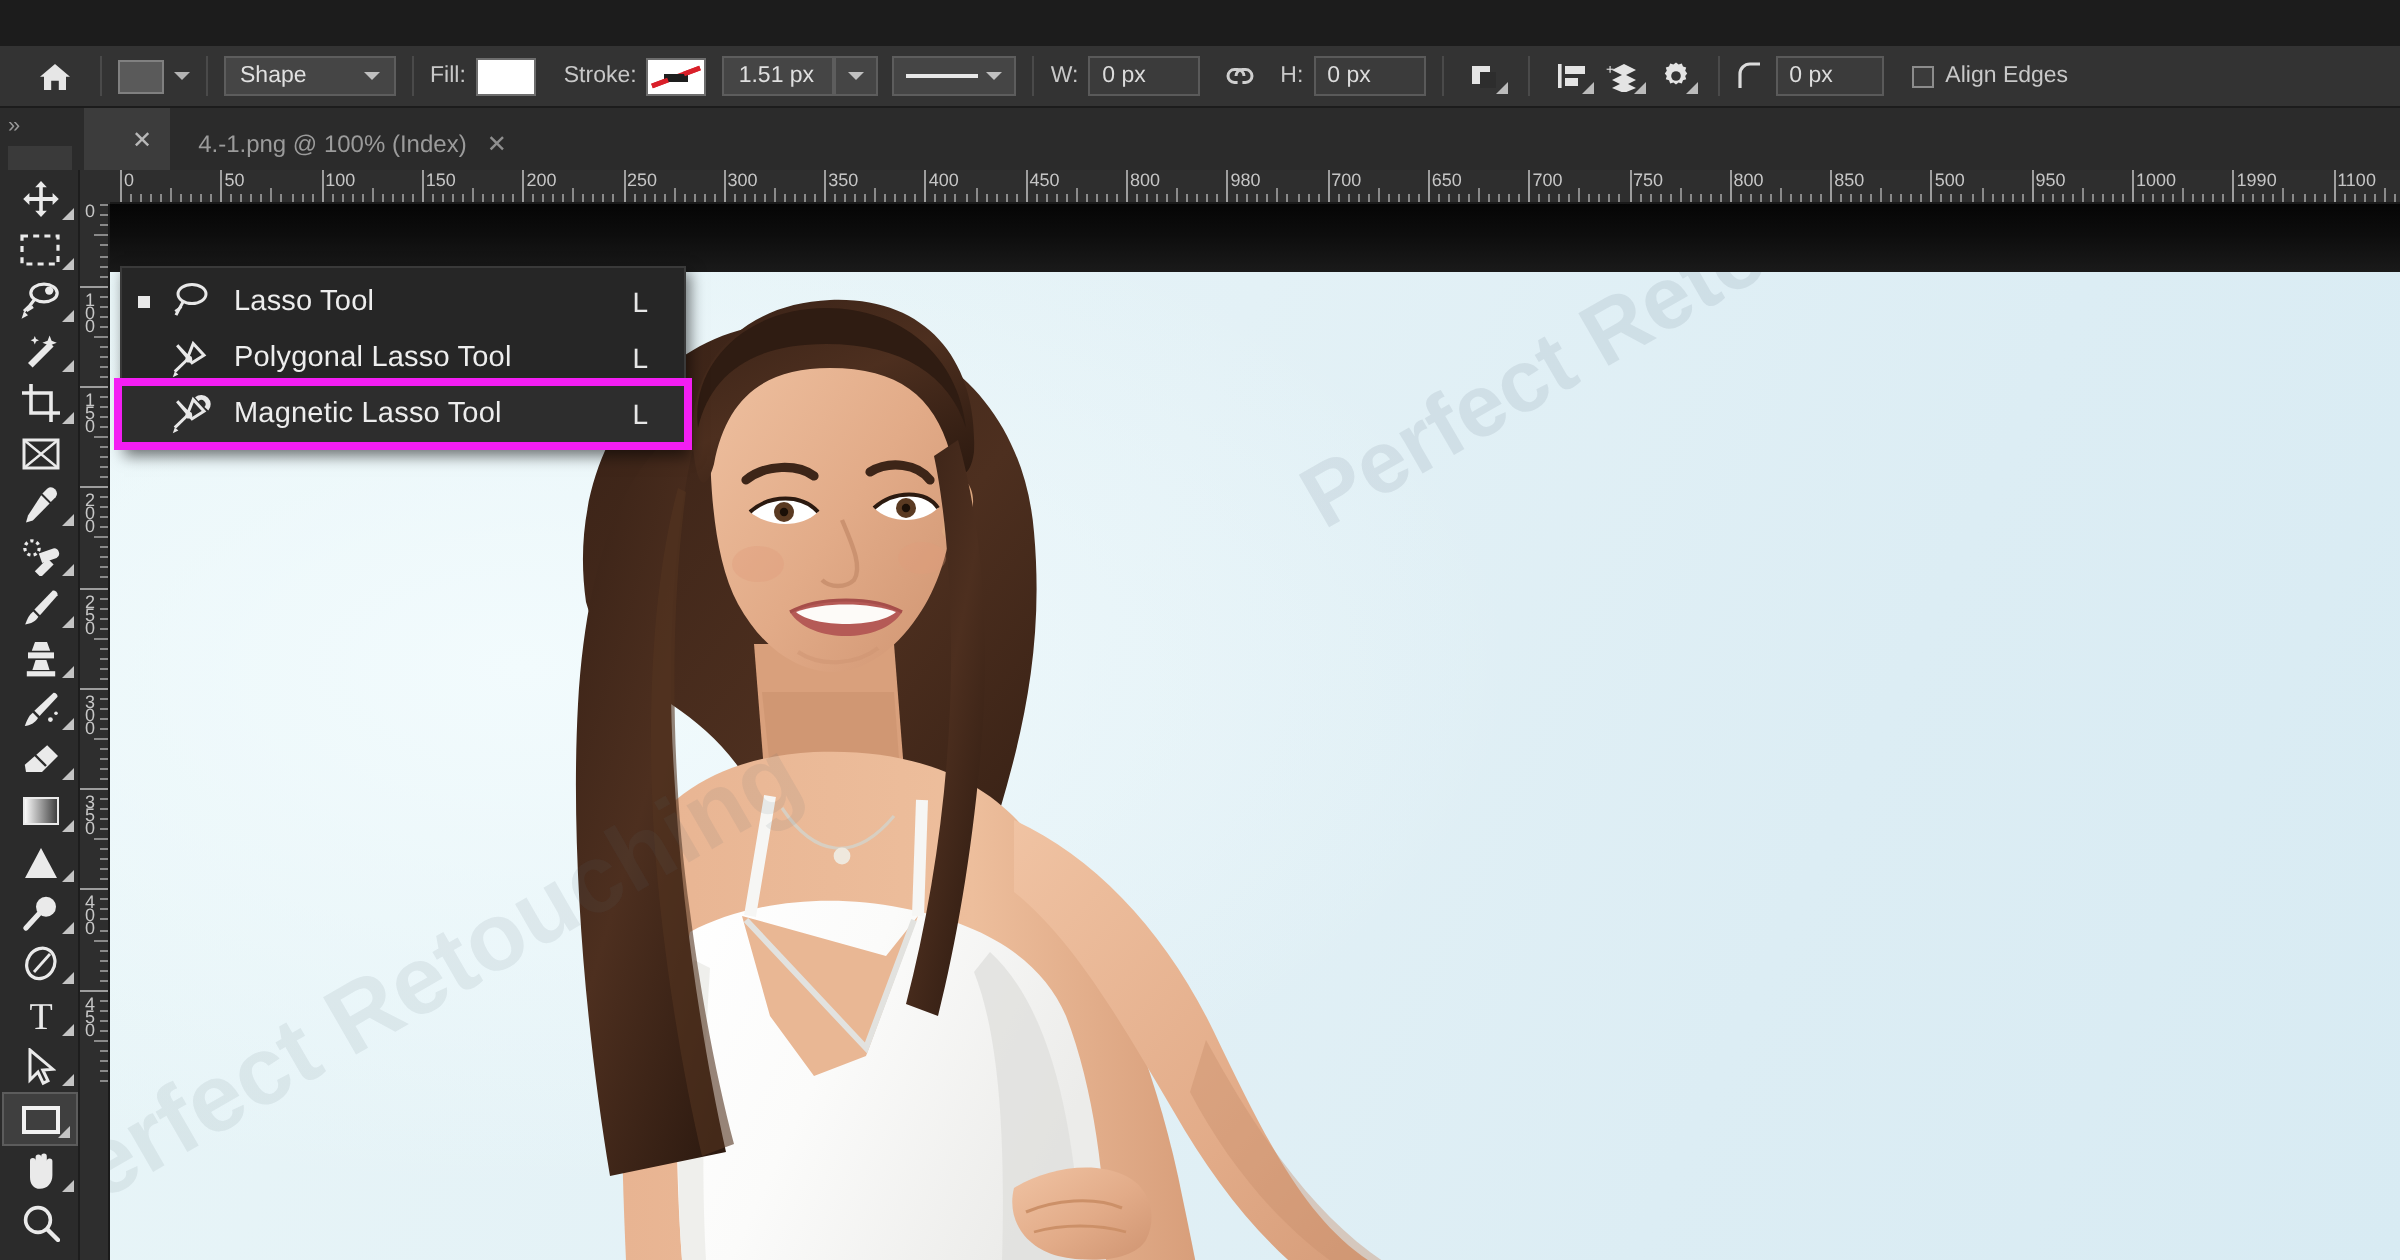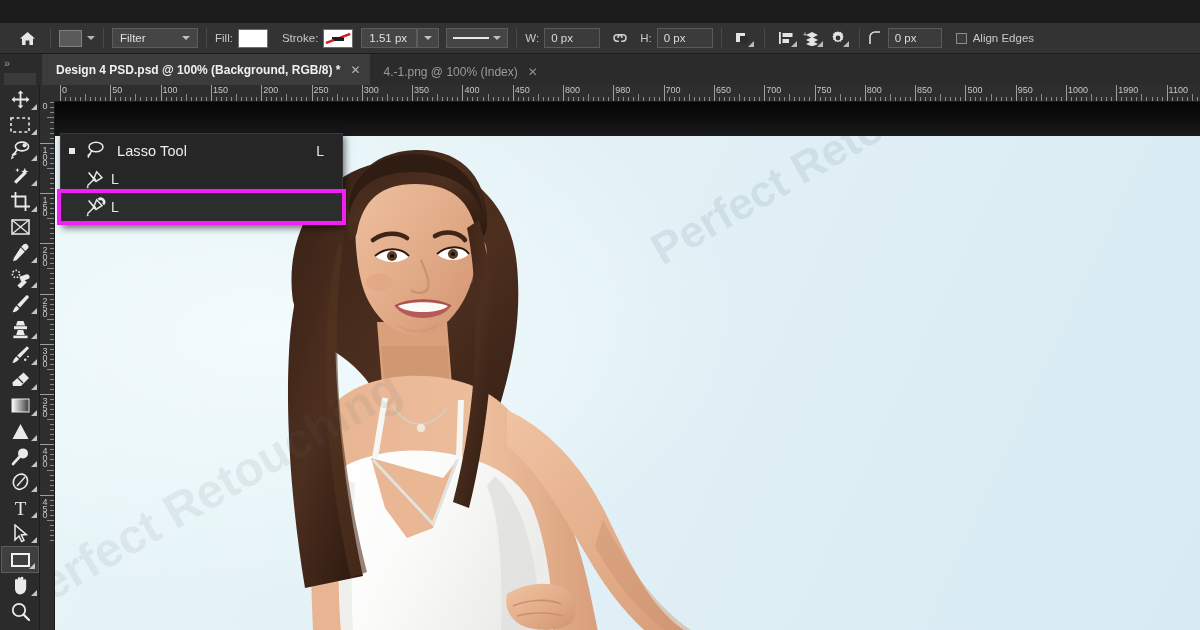--- a/index.html
+++ b/index.html
@@ -249,21 +249,21 @@
     <div class="opt-sep"></div>
 
     <div style="display:flex;align-items:center;">
       <div class="shape-swatch"></div>
       <div class="mini-caret"></div>
     </div>
 
     <div class="opt-sep"></div>
 
     <div class="combo" style="width:86px;">
-      <span class="cv">Filter</span>
+      <span class="cv">Shape</span>
       <span class="cc"></span>
     </div>
 
     <div class="opt-sep"></div>
 
     <span class="lbl">Fill:</span>
     <div class="fill-swatch"></div>
 
     <div style="width:14px"></div>
 
@@ -365,21 +365,20 @@
       <span class="chk"></span>
       <span class="lbl" style="margin:0">Align Edges</span>
     </div>
   </div>
 
   <div class="tabbar">
     <div class="collapse-arrows">»</div>
     <div class="panel-stub"></div>
     <div style="width:42px"></div>
     <div class="tab active">
-      <span>Design 4 PSD.psd @ 100% (Background, RGB/8) *</span>
       <span class="tclose">✕</span>
     </div>
     <div class="tab">
       <span>4.-1.png @ 100% (Index)</span>
       <span class="tclose">✕</span>
     </div>
   </div>
 
   <div class="canvas-wrap">
     <div class="art-dark"></div>
@@ -1071,31 +1070,33 @@
     <div class="fly-item">
       <span class="fly-bullet empty"></span>
       <span class="fly-ico">
         <svg width="22" height="20" viewBox="0 0 22 20">
           <path d="M3.6 3.6 L9 9.4 L11.6 2.8 L17 8.6 L11 12.4 Z" fill="none" stroke="#e8e8e8" stroke-width="1.5"></path>
           <path d="M8.4 11 L2.4 16.8" stroke="#e8e8e8" stroke-width="1.5"></path>
           <path d="M2.4 16.8 L1.4 19.6 L4.2 18.2 Z" fill="#e8e8e8"></path>
           <circle cx="9.4" cy="10.6" r="1.7" fill="#e8e8e8"></circle>
         </svg>
       </span>
+      <span class="fly-label">Polygonal Lasso Tool</span>
       <span class="fly-key">L</span>
     </div>
 
     <div class="fly-item highlight">
       <span class="fly-bullet empty"></span>
       <span class="fly-ico">
         <svg width="22" height="20" viewBox="0 0 22 20">
           <path d="M3.6 3.6 L9 9.4 L11.6 2.8 L17 8.6 L11 12.4 Z" fill="none" stroke="#e8e8e8" stroke-width="1.5"></path>
           <path d="M8.4 11 L2.4 16.8" stroke="#e8e8e8" stroke-width="1.5"></path>
           <path d="M2.4 16.8 L1.4 19.6 L4.2 18.2 Z" fill="#e8e8e8"></path>
           <path d="M13.4 2.6 a3.4 3.4 0 0 1 4.8 4.8" fill="none" stroke="#e8e8e8" stroke-width="2.6"></path>
           <circle cx="9.4" cy="10.6" r="1.7" fill="#e8e8e8"></circle>
         </svg>
       </span>
+      <span class="fly-label">Magnetic Lasso Tool</span>
       <span class="fly-key">L</span>
     </div>
   </div>
 
 </div>
 
 </body></html>

